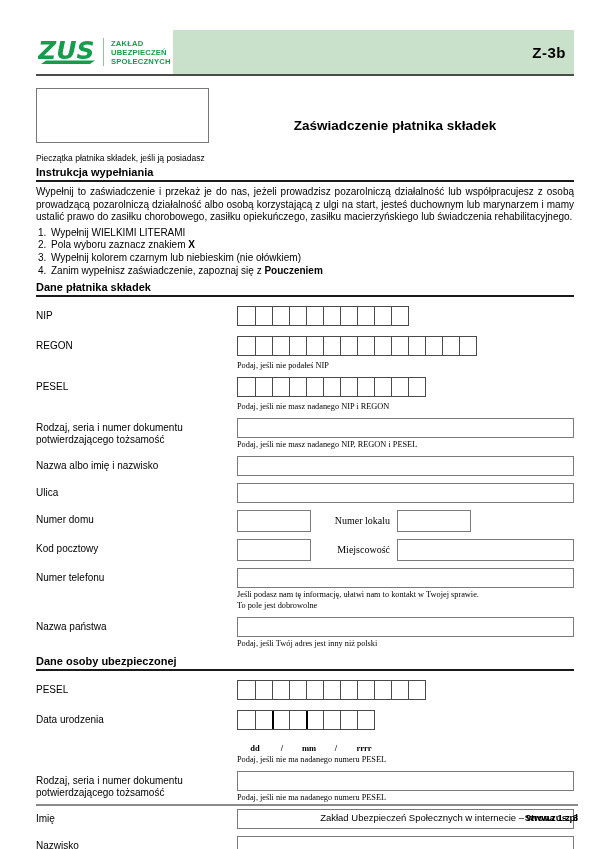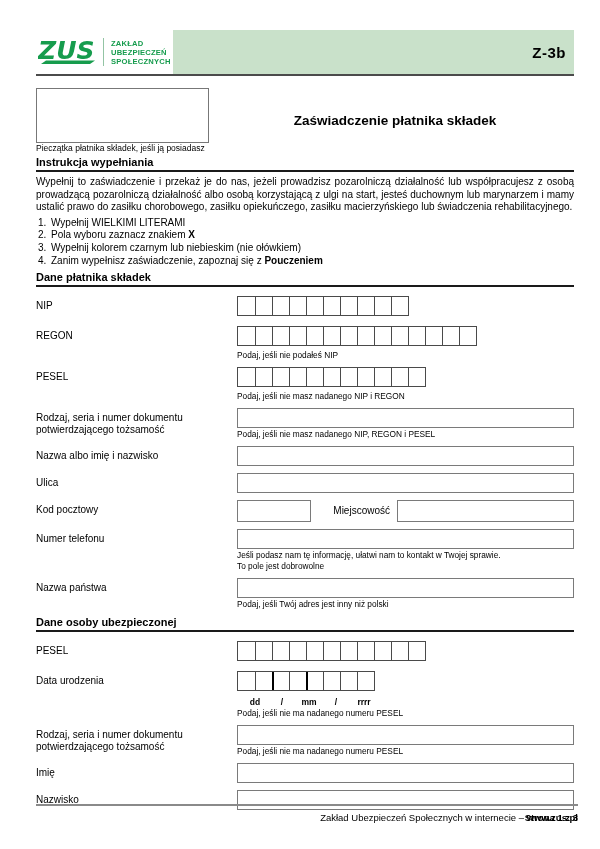--- a/index.html
+++ b/index.html
@@ -12,55 +12,55 @@
   .logo-area { width:137px; display:flex; align-items:center; gap:7px; background:#fff; padding-left:2px; }
   .logo-divider { width:1px; height:28px; background:#93c4a4; }
   .org-lines { color:var(--brand-green,#169c4d); font-size:7.6px; font-weight:bold; line-height:9px; letter-spacing:.2px; }
   .band { flex:1; background:var(--band-green,#c8e1c9); display:flex; align-items:center; justify-content:flex-end; padding-right:8px; }
   .form-code { font-size:15px; font-weight:bold; letter-spacing:.5px; }
 
   
   .stamp-row { display:flex; margin-top:12px; }
   .stamp-col { width:180px; }
   .stamp-box { width:173px; height:55px; border:1.5px solid #777; background:#fff; }
-  .stamp-caption { font-size:8.5px; margin-top:0; white-space:nowrap; }
+  .stamp-caption { font-size:8.5px; margin-top:10px; white-space:nowrap; }
   .title-col { flex:1; display:flex; align-items:center; justify-content:center; }
   .doc-title { font-size:13.5px; font-weight:bold; }
 
   
   .sec { font-weight:bold; font-size:11px; border-bottom:2px solid #1a1a1a; padding-bottom:2px; }
   .sec.m1 { margin-top:3px; }
   .sec.m2 { margin-top:4px; }
   .sec.m3 { margin-top:2px; }
 
   .para { margin-top:4px; font-size:10px; line-height:12.5px; text-align:justify; }
   .ol { margin-top:3px; font-size:10px; line-height:12.7px; padding-left:2px; }
   .ol .li { display:flex; }
   .ol .num { width:13px; }
 
   
   .form { margin-top:9px; }
   .frow { display:flex; align-items:flex-start; margin-bottom:7px; }
   .flabel { width:201px; text-align:left; padding-right:5px; font-size:10px; line-height:12px; padding-top:4px; flex:none; }
-  .ffield { flex:1; min-width:0; }
+  .ffield { flex:1; min-width:0;font-family:Liberation Serif, serif; }
   .fieldflex { display:flex; align-items:flex-start; }
 
   .cellrow { display:inline-flex; border:1px solid #4a4a4a; height:20px; background:#fff; }
   .cell { width:17px; height:18px; border-left:1px solid #4a4a4a; }
   .cell:first-child { border-left:none; }
   .cellrow.date .cell:nth-child(3), .cellrow.date .cell:nth-child(5) { border-left-width:2px; border-left-color:#000; }
 
   .input-line { height:20px; border:1px solid #7a7a7a; width:100%; background:#fff; }
   .input-small { width:74px; height:22px; border:1px solid #7a7a7a; background:#fff; flex:none; }
   .input-mid { height:22px; border:1px solid #7a7a7a; background:#fff; flex:1; }
   .mid-label { width:86px; text-align:right; padding-right:7px; font-size:10px; padding-top:5px; flex:none; }
 
   .hint { font-size:8.3px; line-height:9px; margin-top:2px; }
 
-  .fmt { display:flex; width:146px; font-size:8.5px; font-weight:bold; margin-top:3px; }
+  .fmt { display:flex; width:146px; font-size:8.5px; font-weight:bold; margin-top:10px; }
   .fmt span { display:inline-block; text-align:center; }
   .fmt .g2 { width:36px; } .fmt .sl { width:18px; } .fmt .g4 { width:38px; }
 
   
   .footer { position:absolute; left:36px; right:22px; bottom:26px; border-top:2.5px solid #8a8a8a; padding-top:6px; }
   .footer-inner { position:relative; text-align:right; font-size:9.5px; }
   .page-num { position:absolute; right:0; top:0; font-weight:bold; }
   b { font-weight:bold; }
 </style>
 </head>
@@ -194,20 +194,28 @@
         </div>
     </div>
 
     <div class="frow">
       <div class="flabel">Ulica</div>
       <div class="ffield">
           <div class="input-line"></div>
         </div>
     </div>
 
+    <div class="frow">
+      <div class="flabel">Numer domu</div>
+      <div class="ffield fieldflex">
+        <div class="input-small"></div>
+        <div class="mid-label">Numer lokalu</div>
+        <div class="input-small"></div>
+      </div>
+    </div>
 
     <div class="frow">
       <div class="flabel">Kod pocztowy</div>
       <div class="ffield fieldflex">
         <div class="input-small"></div>
         <div class="mid-label">Miejscowość</div>
         <div class="input-mid"></div>
       </div>
     </div>
 

